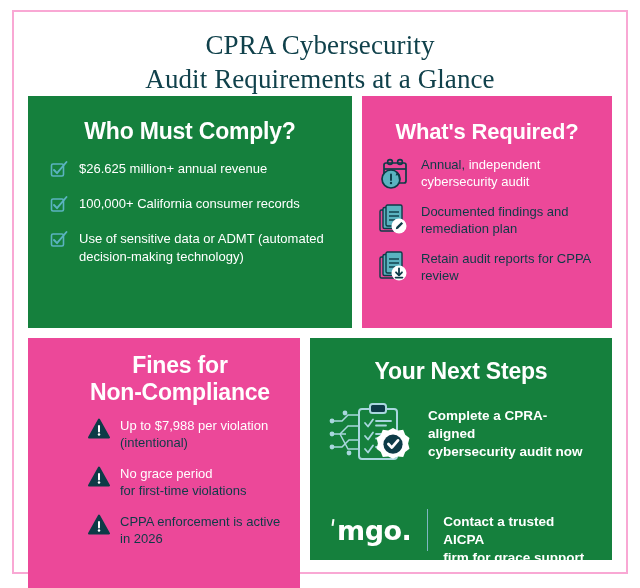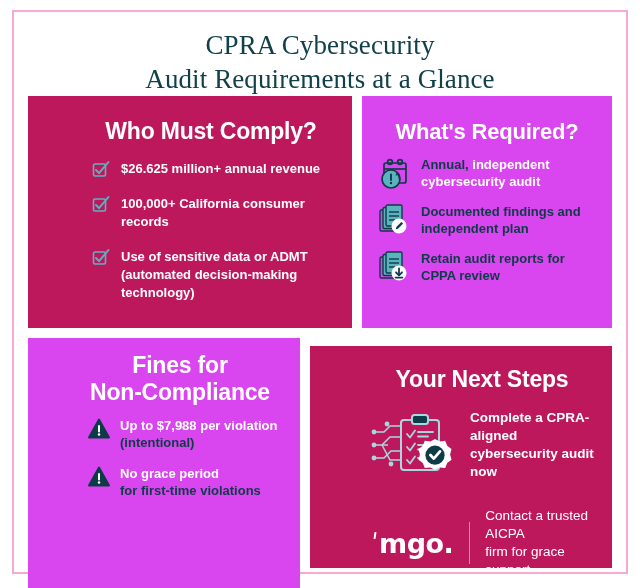--- a/index.html
+++ b/index.html
@@ -47,27 +47,27 @@
     left: 14px;
     top: 84px;
     width: 584px;
     height: 464px;
   }
   .panel {
     position: absolute;
     box-sizing: border-box;
     overflow: hidden;
   }
-  .panel-dark  { background: #be185d; padding-left: 42px; }
-  .panel-teal  { background: #d946ef; }
+  .panel-dark  { background: #15803d; }
+  .panel-teal  { background: #ec4899; }
 
   #panel-comply   { left: 0;     top: 0;    width: 324px; height: 232px; }
   #panel-required { left: 334px; top: 0;    width: 250px; height: 232px; }
   #panel-fines    { left: 0;     top: 242px; width: 272px; height: 266px; padding-left: 32px; }
-  #panel-steps    { left: 282px; top: 250px; width: 302px; height: 222px; }
+  #panel-steps    { left: 282px; top: 242px; width: 302px; height: 222px; }
 
   .panel-heading {
     text-align: center;
     color: #ffffff;
     font-size: 23px;
     font-weight: bold;
     letter-spacing: -0.2px;
     line-height: 27px;
   }
   #panel-comply .panel-heading   { padding: 22px 10px 6px 10px; }
@@ -86,21 +86,21 @@
   }
   .item-icon {
     flex: 0 0 auto;
     margin-right: 11px;
     margin-top: 1px;
     line-height: 0;
   }
   .item-text {
     font-size: 13px;
     line-height: 17px;
-    font-weight: bold;
+    font-weight: normal;
     padding-top: 1px;
   }
 
   
   #panel-comply .item-list { padding: 8px 14px 0 22px; }
   #panel-comply .item { margin-bottom: 16px; }
   #panel-comply .item-text { color: #ffffff; font-size: 13px; line-height: 18px; }
 
   
   #panel-required .item-list { padding: 4px 14px 0 16px; }
@@ -158,21 +158,22 @@
     width: 1px;
     height: 42px;
     background: #7fb6c2;
     margin: 0 15px 0 16px;
     flex: 0 0 auto;
   }
   .brand-text {
     color: #ffffff;
     font-size: 13.5px;
     line-height: 18px;
-    font-weight: normal;
+    font-weight: bold;
+    margin-top: 20px;
   }
 </style>
 </head>
 <body>
 
 <div class="infographic-frame">
 
   <div class="title-block">
     <div class="title-line">CPRA Cybersecurity</div>
     <div class="title-line">Audit Requirements at a Glance</div>
@@ -247,21 +248,21 @@
               <rect x="5" y="3.5" width="16" height="21" rx="1.5" fill="#5bb3c0" stroke="#0d3b47" stroke-width="1.4"></rect>
               <rect x="8" y="1" width="16" height="21" rx="1.5" fill="#5bb3c0" stroke="#0d3b47" stroke-width="1.4"></rect>
               <line x1="11" y1="8" x2="21" y2="8" stroke="#0d3b47" stroke-width="1.4"></line>
               <line x1="11" y1="12" x2="21" y2="12" stroke="#0d3b47" stroke-width="1.4"></line>
               <line x1="11" y1="16" x2="17" y2="16" stroke="#0d3b47" stroke-width="1.4"></line>
               <circle cx="21" cy="22" r="7.5" fill="#ffffff"></circle>
               <path d="M17.8 25.2 L18.3 23 L23.4 17.9 L25.1 19.6 L20 24.7 Z" fill="#0d3b47"></path>
             </svg>
           </span>
           <span class="item-text">
-            <span class="txt-dark">Documented findings and independent plan</span>
+            <span class="txt-dark">Documented findings and remediation plan</span>
           </span>
         </div>
 
         <div class="item">
           <span class="item-icon">
             <svg width="34" height="34" viewBox="0 0 34 34">
               <rect x="2" y="6" width="16" height="21" rx="1.5" fill="none" stroke="#0d3b47" stroke-width="1.4"></rect>
               <rect x="5" y="3.5" width="16" height="21" rx="1.5" fill="#5bb3c0" stroke="#0d3b47" stroke-width="1.4"></rect>
               <rect x="8" y="1" width="16" height="21" rx="1.5" fill="#5bb3c0" stroke="#0d3b47" stroke-width="1.4"></rect>
               <line x1="11" y1="8" x2="21" y2="8" stroke="#0d3b47" stroke-width="1.4"></line>
@@ -309,20 +310,32 @@
               <line x1="11" y1="8" x2="11" y2="13.5" stroke="#ffffff" stroke-width="2" stroke-linecap="round"></line>
               <circle cx="11" cy="16.6" r="1.25" fill="#ffffff"></circle>
             </svg>
           </span>
           <span class="item-text">
             <span class="txt-white">No grace period</span><br>
             <span class="txt-dark">for first-time violations</span>
           </span>
         </div>
 
+        <div class="item">
+          <span class="item-icon">
+            <svg width="22" height="22" viewBox="0 0 22 22">
+              <path d="M11 1.5 L21 19.5 L1 19.5 Z" fill="#0d3b47" stroke="#0d3b47" stroke-width="2" stroke-linejoin="round"></path>
+              <line x1="11" y1="8" x2="11" y2="13.5" stroke="#ffffff" stroke-width="2" stroke-linecap="round"></line>
+              <circle cx="11" cy="16.6" r="1.25" fill="#ffffff"></circle>
+            </svg>
+          </span>
+          <span class="item-text">
+            <span class="txt-dark">CPPA enforcement is active in 2026</span>
+          </span>
+        </div>
 
       </div>
     </div>
 
     <div class="panel panel-dark" id="panel-steps">
       <div class="panel-heading">Your Next Steps</div>
 
       <div class="steps-row">
         <span class="steps-icon">
           <svg width="86" height="66" viewBox="0 0 86 66">

